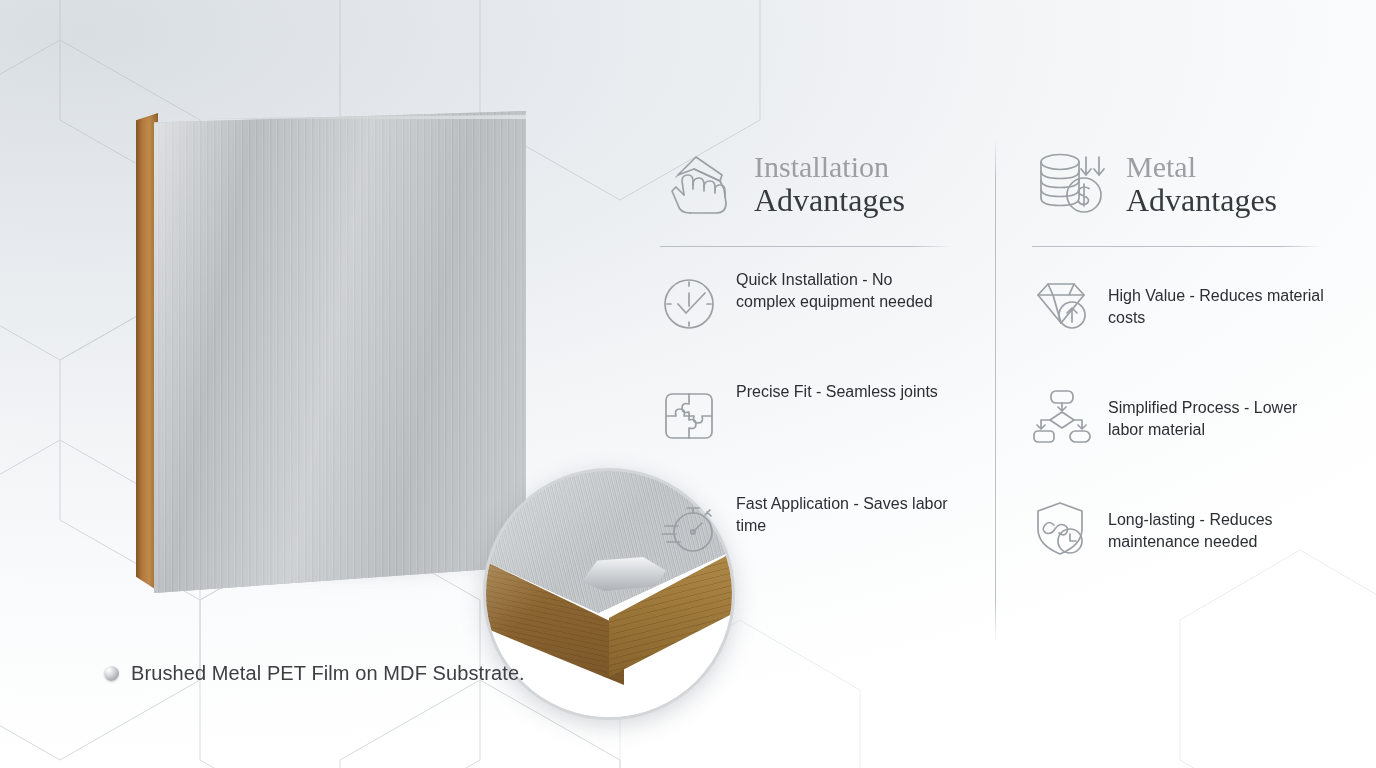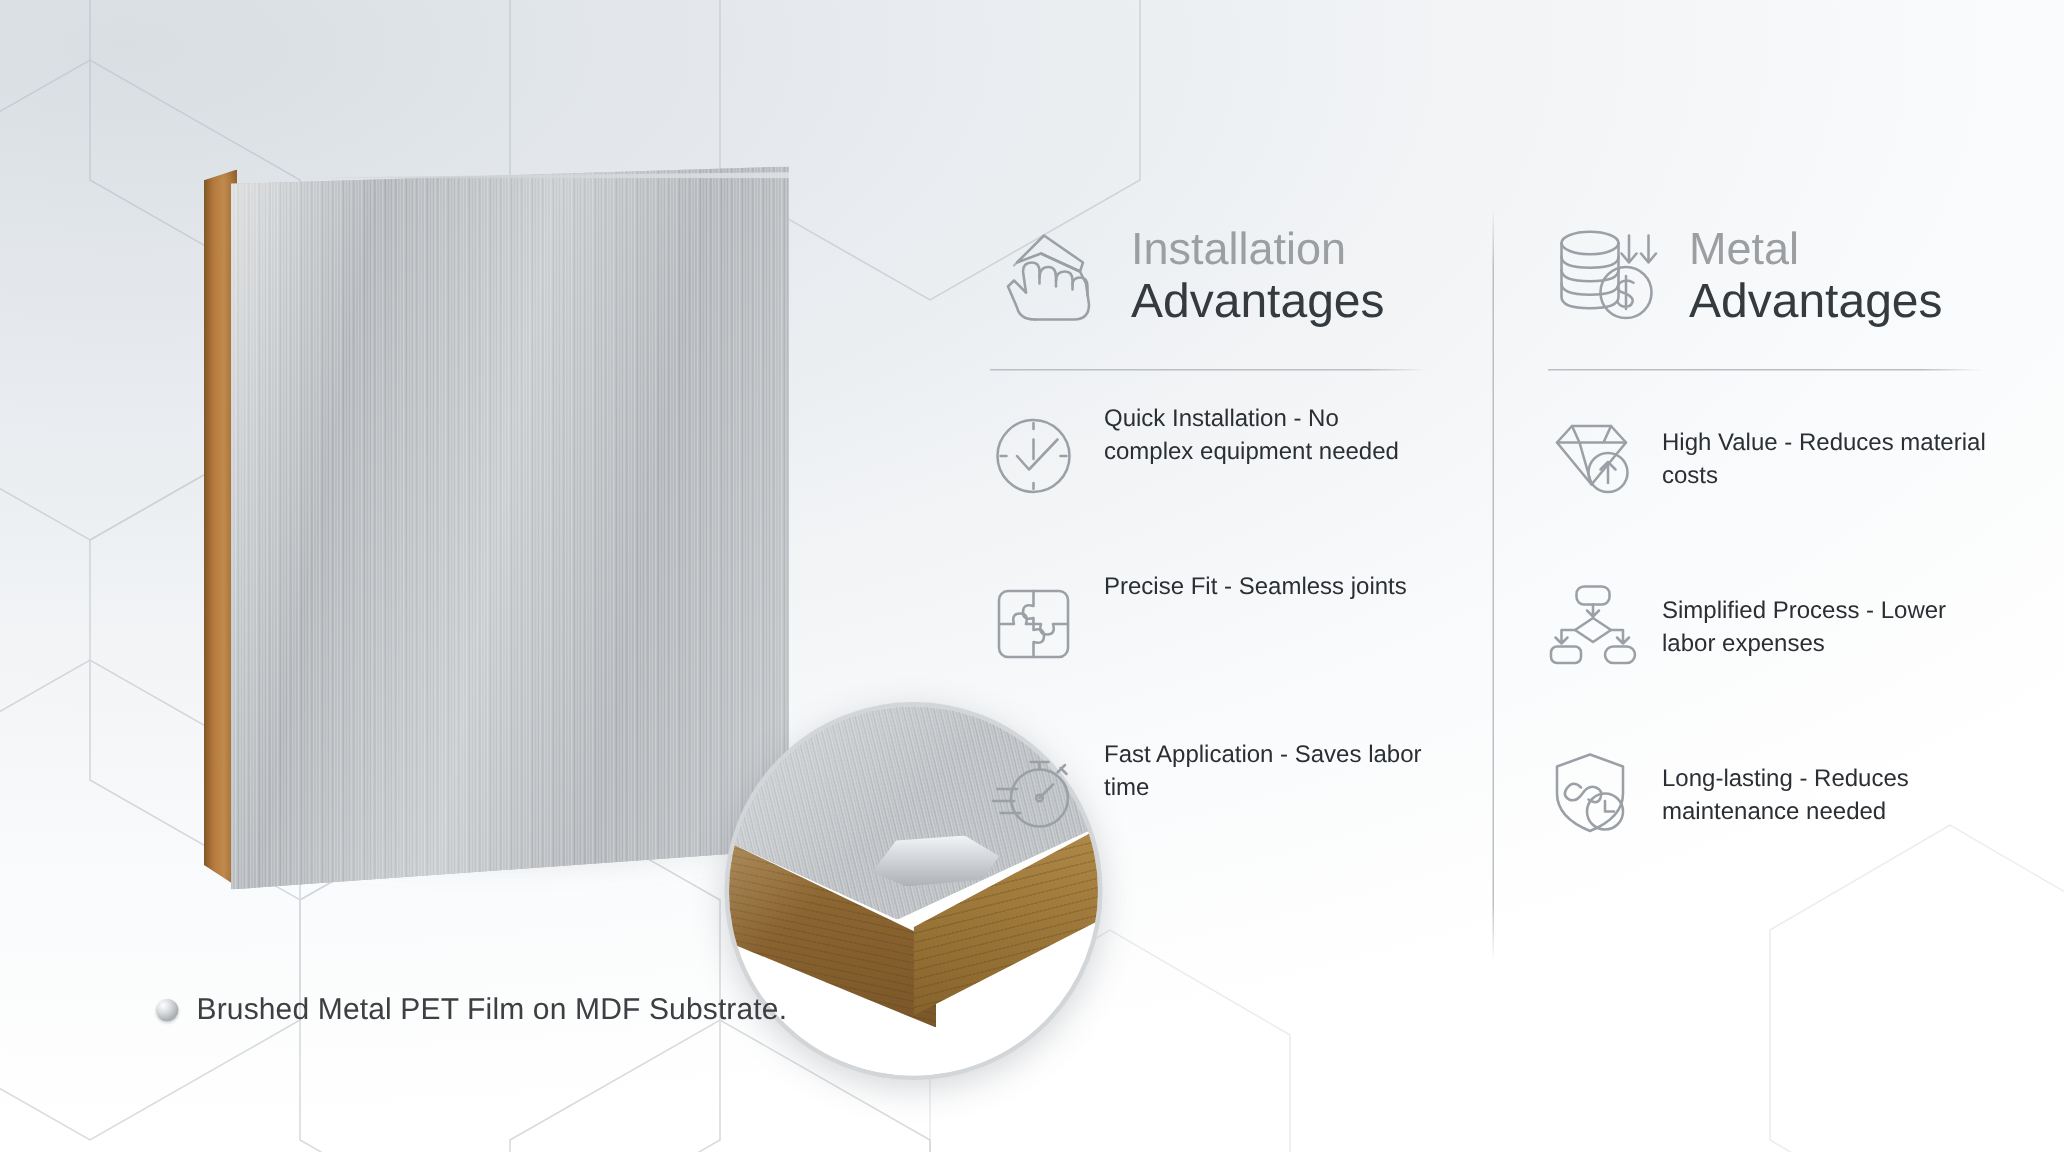--- a/index.html
+++ b/index.html
@@ -105,21 +105,21 @@
   .columns{position:absolute;left:660px;top:130px;width:700px;height:530px;display:flex;}
   .col{position:relative;}
   .col-left{width:330px;padding-right:8px;}
   .col-right{width:330px;padding-left:36px;}
   .divider{
     position:absolute;left:995px;top:138px;width:1px;height:504px;
     background:linear-gradient(180deg, rgba(175,182,188,0) 0%, rgba(175,182,188,.85) 8%, rgba(175,182,188,.85) 92%, rgba(175,182,188,0) 100%);
   }
   .col-head{display:flex;align-items:center;gap:16px;height:108px;}
   .col-head .hicon{flex:0 0 auto;width:78px;height:78px;}
-  .col-head .htext{line-height:1.1;}
+  .col-head .htext{line-height:1.1;font-family:Liberation Serif, serif;}
   .h-line1{font-size:30px;color:#9c9fa2;font-weight:400;}
   .h-line2{font-size:32px;color:#343a3e;font-weight:400;}
   .head-rule{height:1px;margin-top:8px;background:linear-gradient(90deg,#b9bfc4 0%, #b9bfc4 86%, rgba(185,191,196,0) 100%);}
   .col-left .head-rule{width:292px;}
   .col-right .head-rule{width:290px;}
 
   .items{margin-top:22px;display:flex;flex-direction:column;}
   .item{display:flex;align-items:flex-start;gap:18px;min-height:112px;}
   .item .iicon{flex:0 0 auto;width:58px;height:58px;margin-top:6px;}
   .item .itext{font-size:16px;line-height:1.38;color:#2b2f33;max-width:215px;}
@@ -288,21 +288,21 @@
             <svg viewBox="0 0 58 58">
               <rect class="ln" x="19" y="4" width="22" height="12" rx="5"></rect>
               <path class="ln" d="M30 16 L30 24 M26 20 L30 24 L34 20"></path>
               <path class="ln" d="M30 25 L42 33 L30 41 L18 33 Z"></path>
               <path class="ln" d="M18 33 L9 33 L9 42 M5 38 L9 42 L13 38"></path>
               <path class="ln" d="M42 33 L50 33 L50 42 M46 38 L50 42 L54 38"></path>
               <rect class="ln" x="2" y="44" width="20" height="11" rx="4"></rect>
               <rect class="ln" x="38" y="44" width="20" height="11" rx="5.5"></rect>
             </svg>
           </span>
-          <span class="itext">Simplified Process - Lower labor expenses</span>
+          <span class="itext">Simplified Process - Lower labor material</span>
         </div>
 
         <div class="item">
           <span class="iicon">
             <svg viewBox="0 0 58 58">
               <path class="ln" d="M28 4 L50 12 L50 30 Q50 46 28 55 Q6 46 6 30 L6 12 Z"></path>
               <path class="ln" d="M22 26 Q17 21 13 26 Q9 31 14 34 Q19 36 23 30 Q27 24 32 26 Q37 28 35 33 Q33 38 27 34" stroke-width="1.8"></path>
               <circle class="ln" cx="38" cy="42" r="12" fill="#f3f4f5"></circle>
               <path class="ln" d="M38 35 L38 42 L44 42" stroke-width="1.7"></path>
             </svg>

